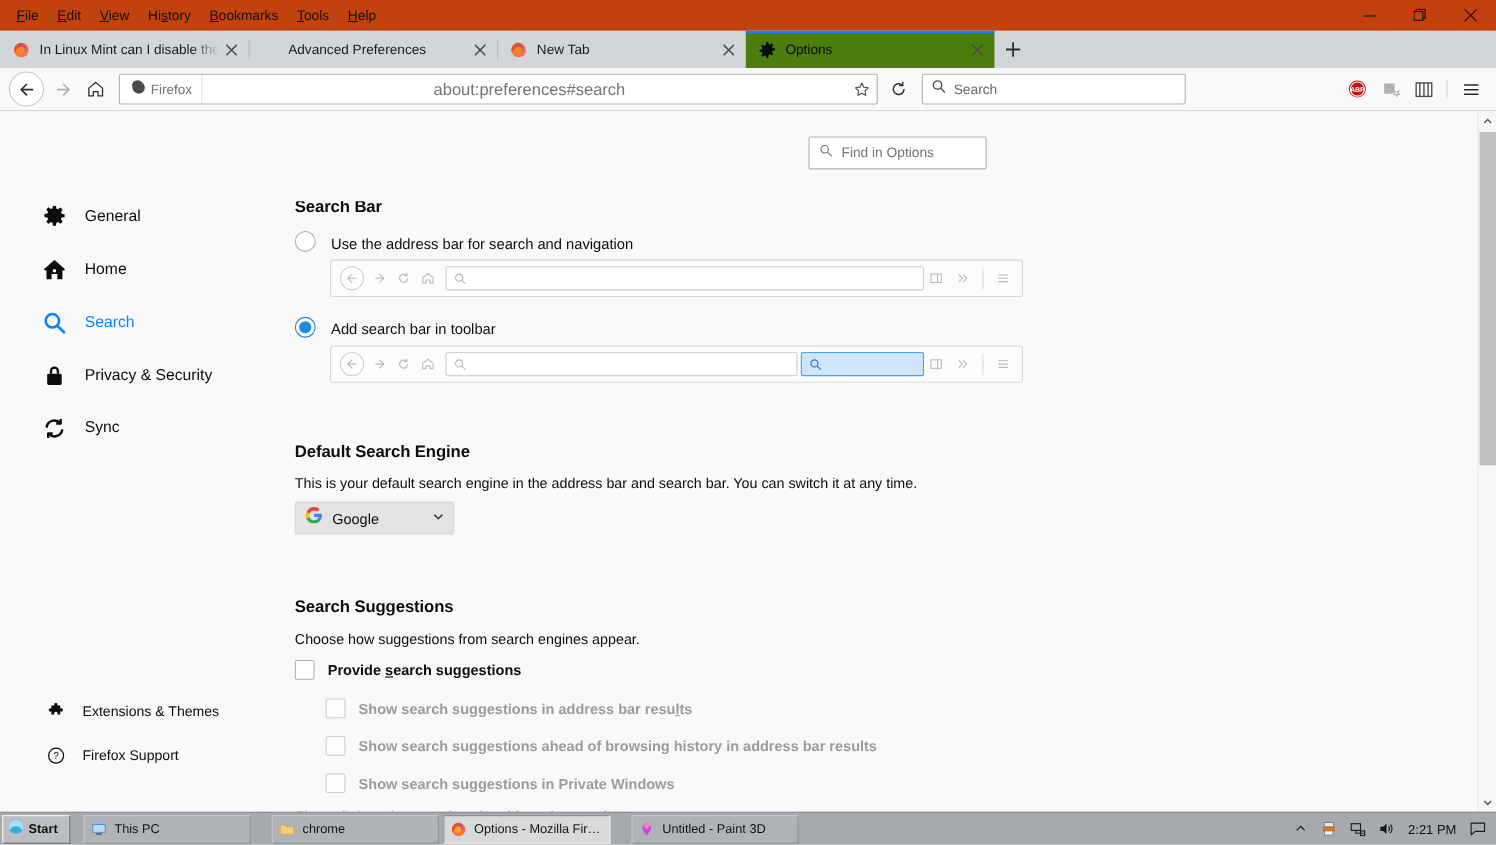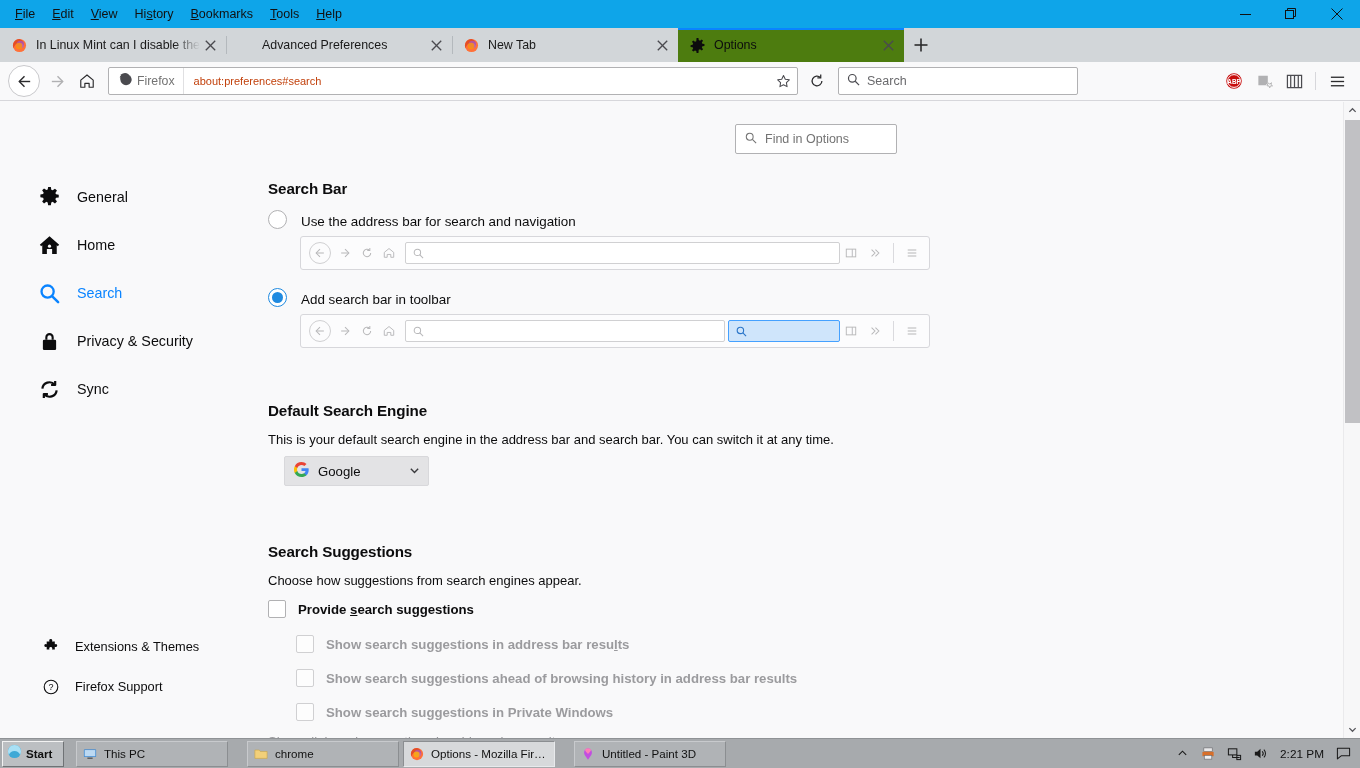--- a/index.html
+++ b/index.html
@@ -9,21 +9,21 @@
     overflow: hidden;
     font-family: "Liberation Sans", sans-serif;
     background: #f9f9fa;
   }
   body { position: relative; }
 
   
   .titlebar {
     position: absolute; top: 0; left: 0;
     width: 1360px; height: 28px;
-    background: #0ea5e9;
+    background: #c2410c;
     display: flex; align-items: center;
   }
   .menubar { display: flex; align-items: center; padding-left: 7px; gap: 0; }
   .menu-item {
     font-size: 12.5px; color: #111;
     padding: 4px 9px 4px 8px;
     cursor: default; line-height: 14px;
     white-space: nowrap;
   }
   .menu-item u { text-decoration: underline; }
@@ -120,22 +120,22 @@
   .identity-box {
     display: flex; align-items: center;
     gap: 5px; height: 100%;
     padding: 0 8px 0 9px;
     border-right: 1px solid #e0e0e2;
   }
   .identity-label { font-size: 12.3px; color: #737373; }
   .url-text {
     flex: 1 1 auto;
     padding-left: 10px;
-    font-size: 11px; color: #c2410c;
-    white-space: nowrap; overflow: hidden;
+    font-size: 15px; color: #737373;
+    white-space: nowrap; overflow: hidden; text-align: center;
   }
   .url-star { width: 28px; display:flex; align-items:center; justify-content:center; }
   .reload-btn {
     width: 30px; height: 30px; margin-left: 4px;
     display: flex; align-items: center; justify-content: center;
     border-radius: 3px;
   }
   .searchbar {
     flex: 0 0 240px;
     height: 28px; margin-left: 6px;
@@ -275,21 +275,21 @@
     display: flex; align-items: center; gap: 2px;
   }
   .pv-divider { width:1px; height:20px; background:#dadade; margin:0 5px; }
 
   
   .dropdown {
     position: absolute; left: 16px;
     width: 145px; height: 30px;
     background: #e3e3e5; border: 1px solid #d8d8db; border-radius: 2px;
     display: flex; align-items: center;
-    padding: 0 8px 0 9px; gap: 9px; margin-left: 16px;
+    padding: 0 8px 0 9px; gap: 9px;
   }
   .dd-label { font-size: 13.2px; color: #0c0c0d; flex: 1 1 auto; }
 
   
   .cb-row {
     position: absolute;
     display: flex; align-items: center; gap: 12px;
   }
   .checkbox {
     width: 18px; height: 18px; flex: 0 0 18px;

